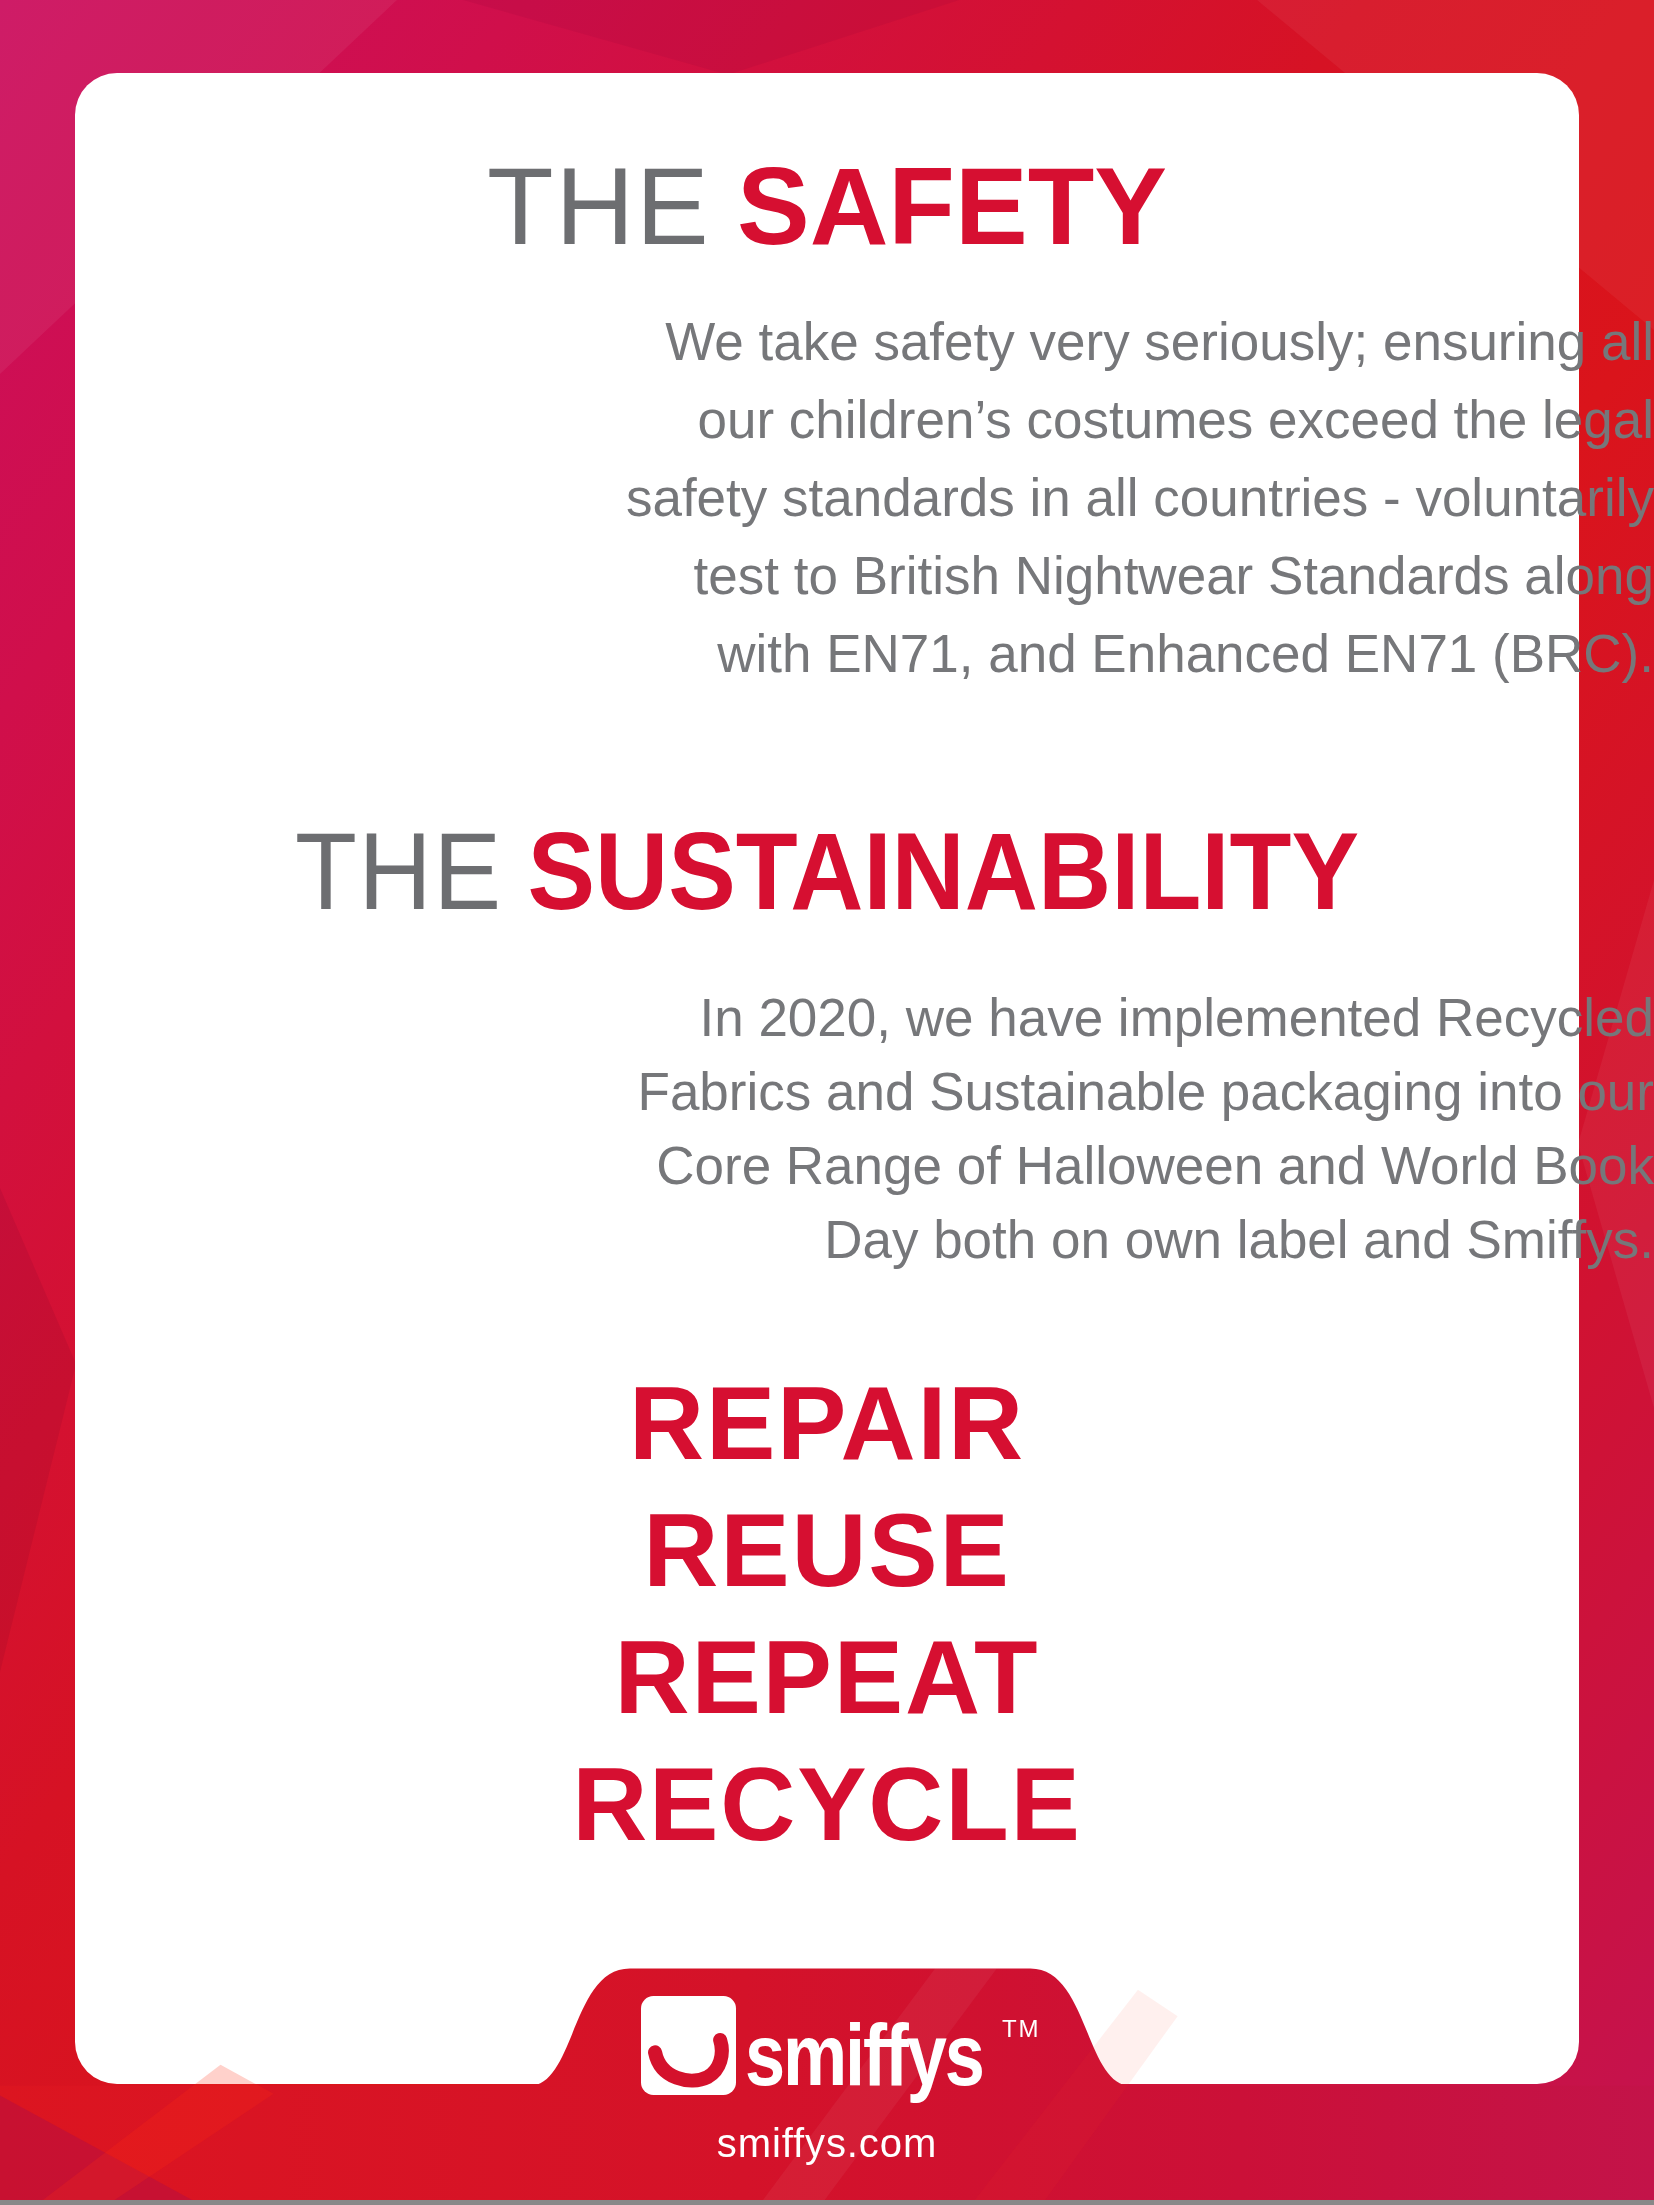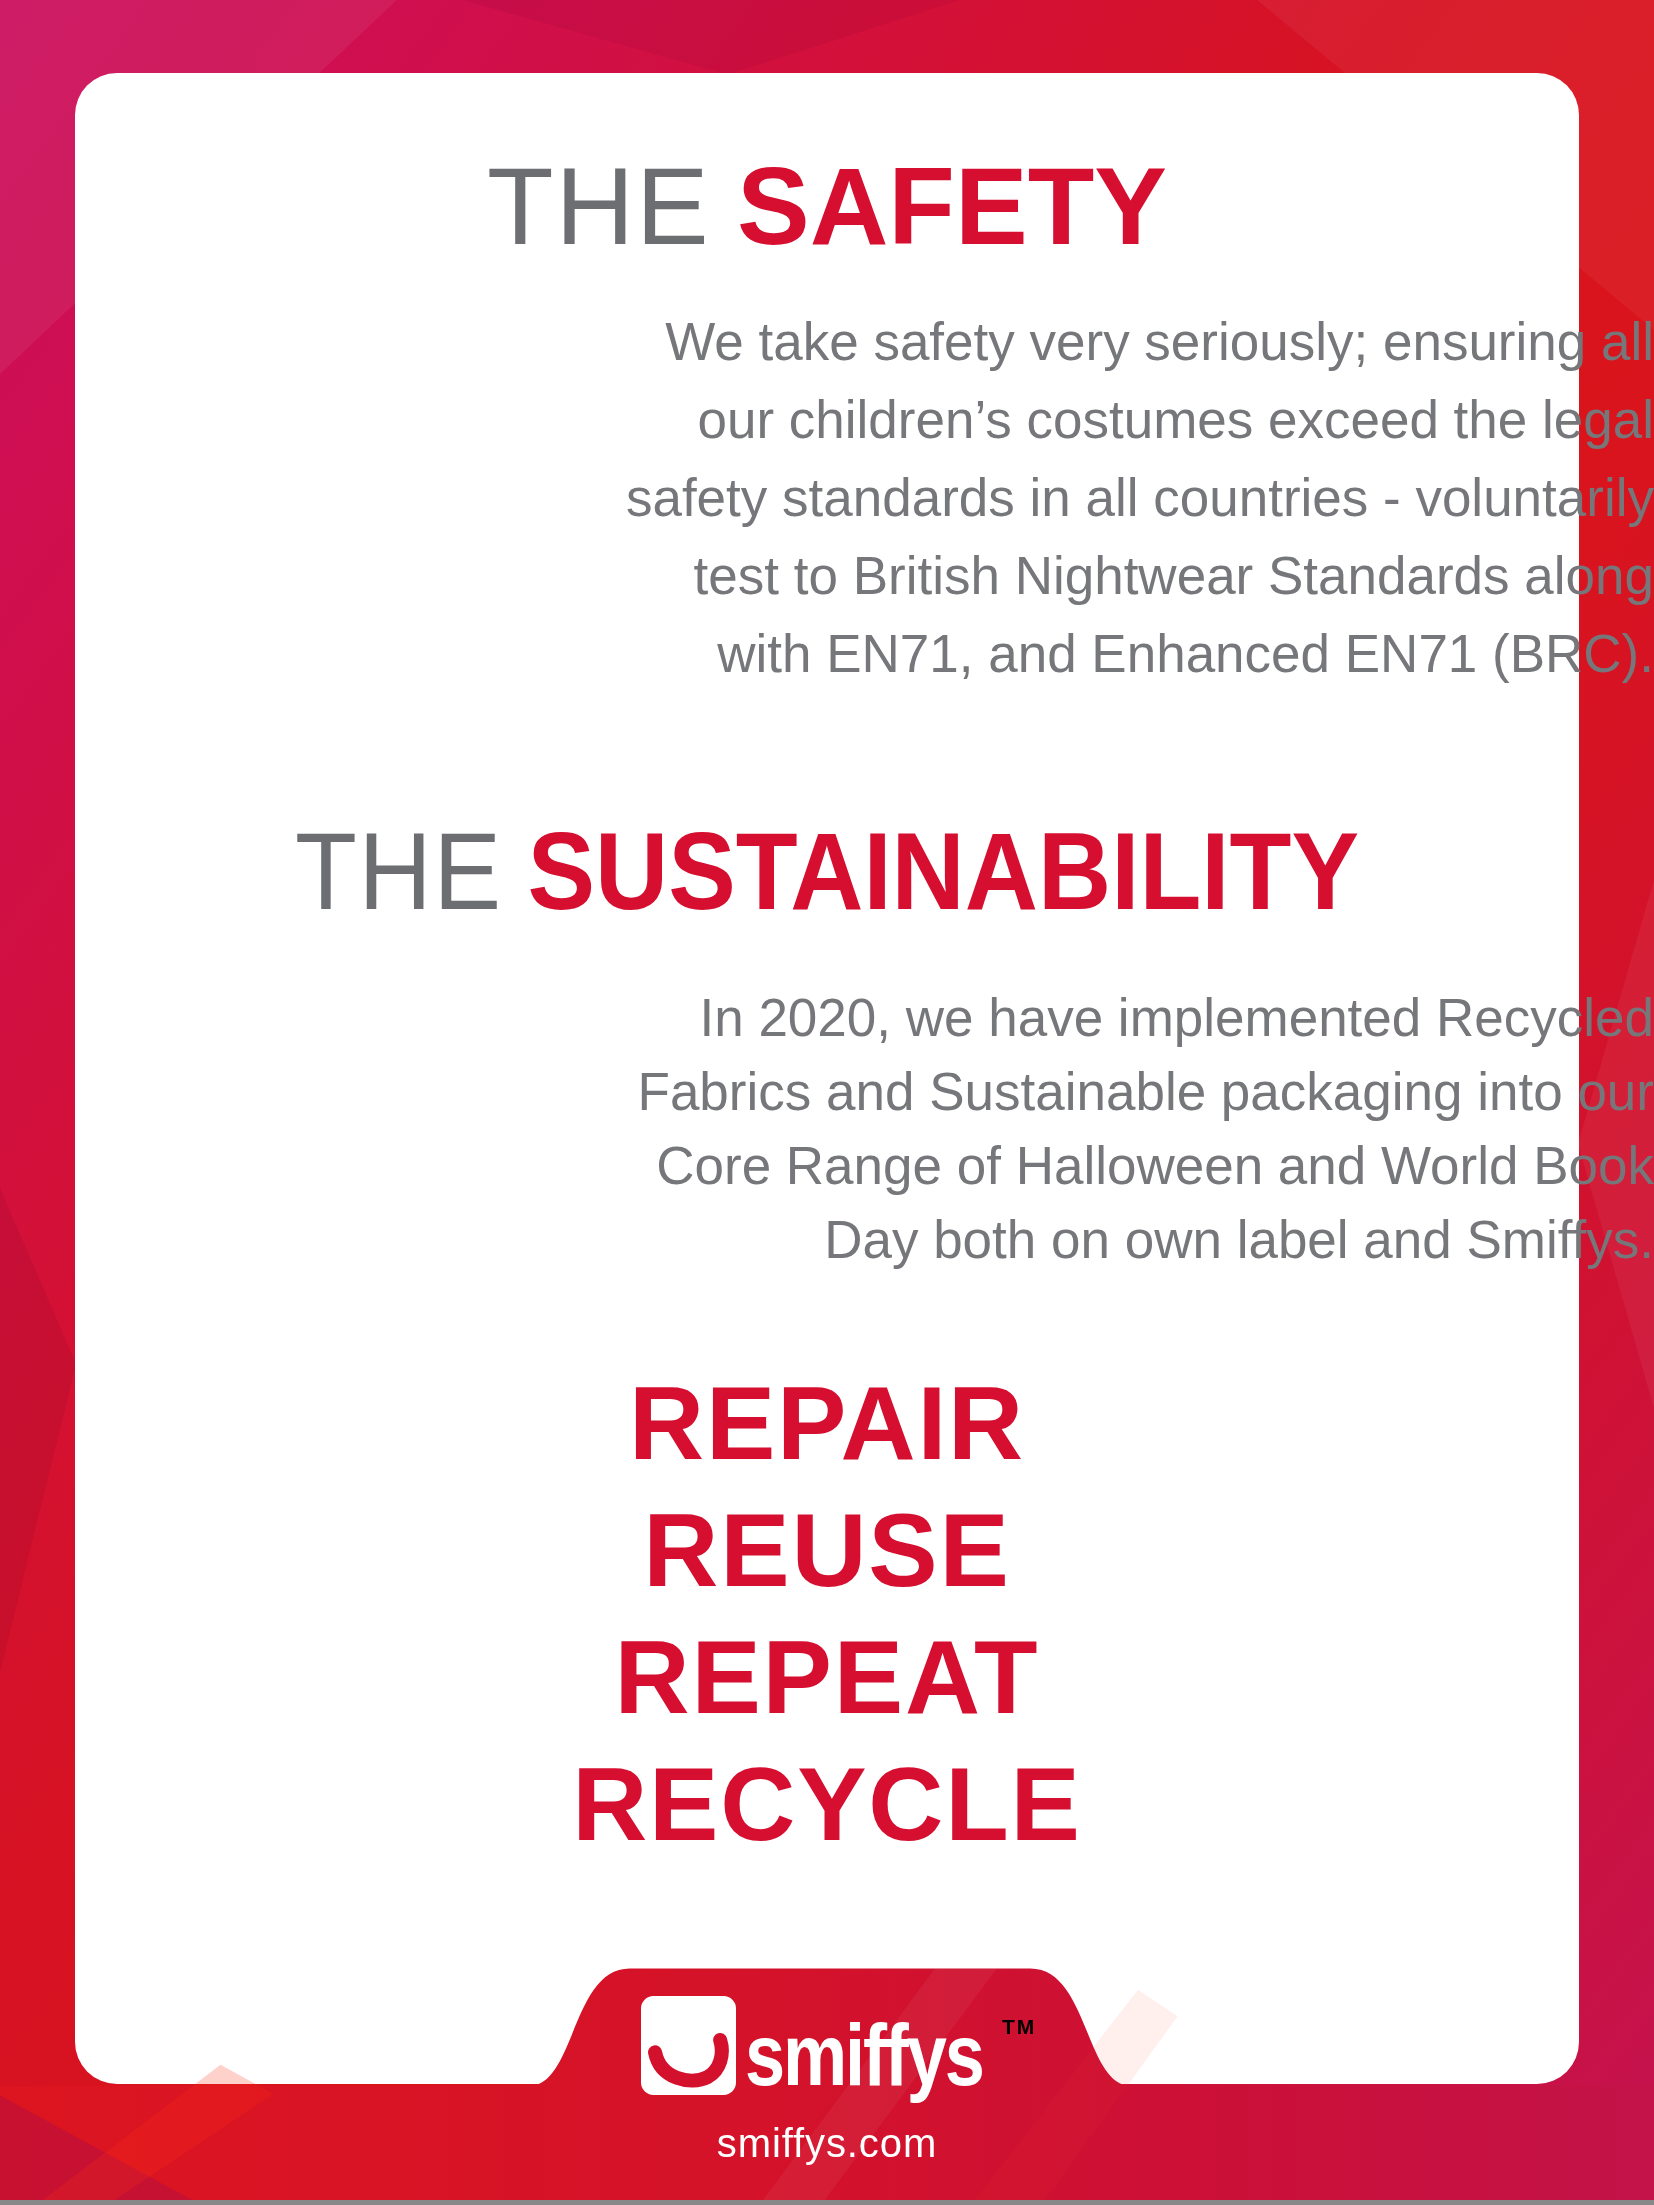--- a/index.html
+++ b/index.html
@@ -51,21 +51,21 @@
     background:#ffffff;border-radius:12.4px;z-index:4;
   }
   .smilebox svg{position:absolute;inset:0;}
   .wordmark{
     position:absolute;left:745px;top:2011px;z-index:4;
     color:#ffffff;font-weight:700;font-size:88px;line-height:1;letter-spacing:-2.6px;
     transform:scaleX(0.82);transform-origin:0 0;white-space:nowrap;
   }
   .tm{
     position:absolute;left:1002px;top:2015px;z-index:4;
-    color:#000000;font-weight:700;font-size:21px;letter-spacing:1.8px;
+    color:#ffffff;font-weight:400;font-size:24px;letter-spacing:1.8px;
   }
   .site{
     position:absolute;left:0;right:0;top:2121px;text-align:center;z-index:5;
     color:#ffffff;font-size:40px;font-weight:400;letter-spacing:0.9px;
   }
 </style>
 </head>
 <body>
 
 <div class="page">

